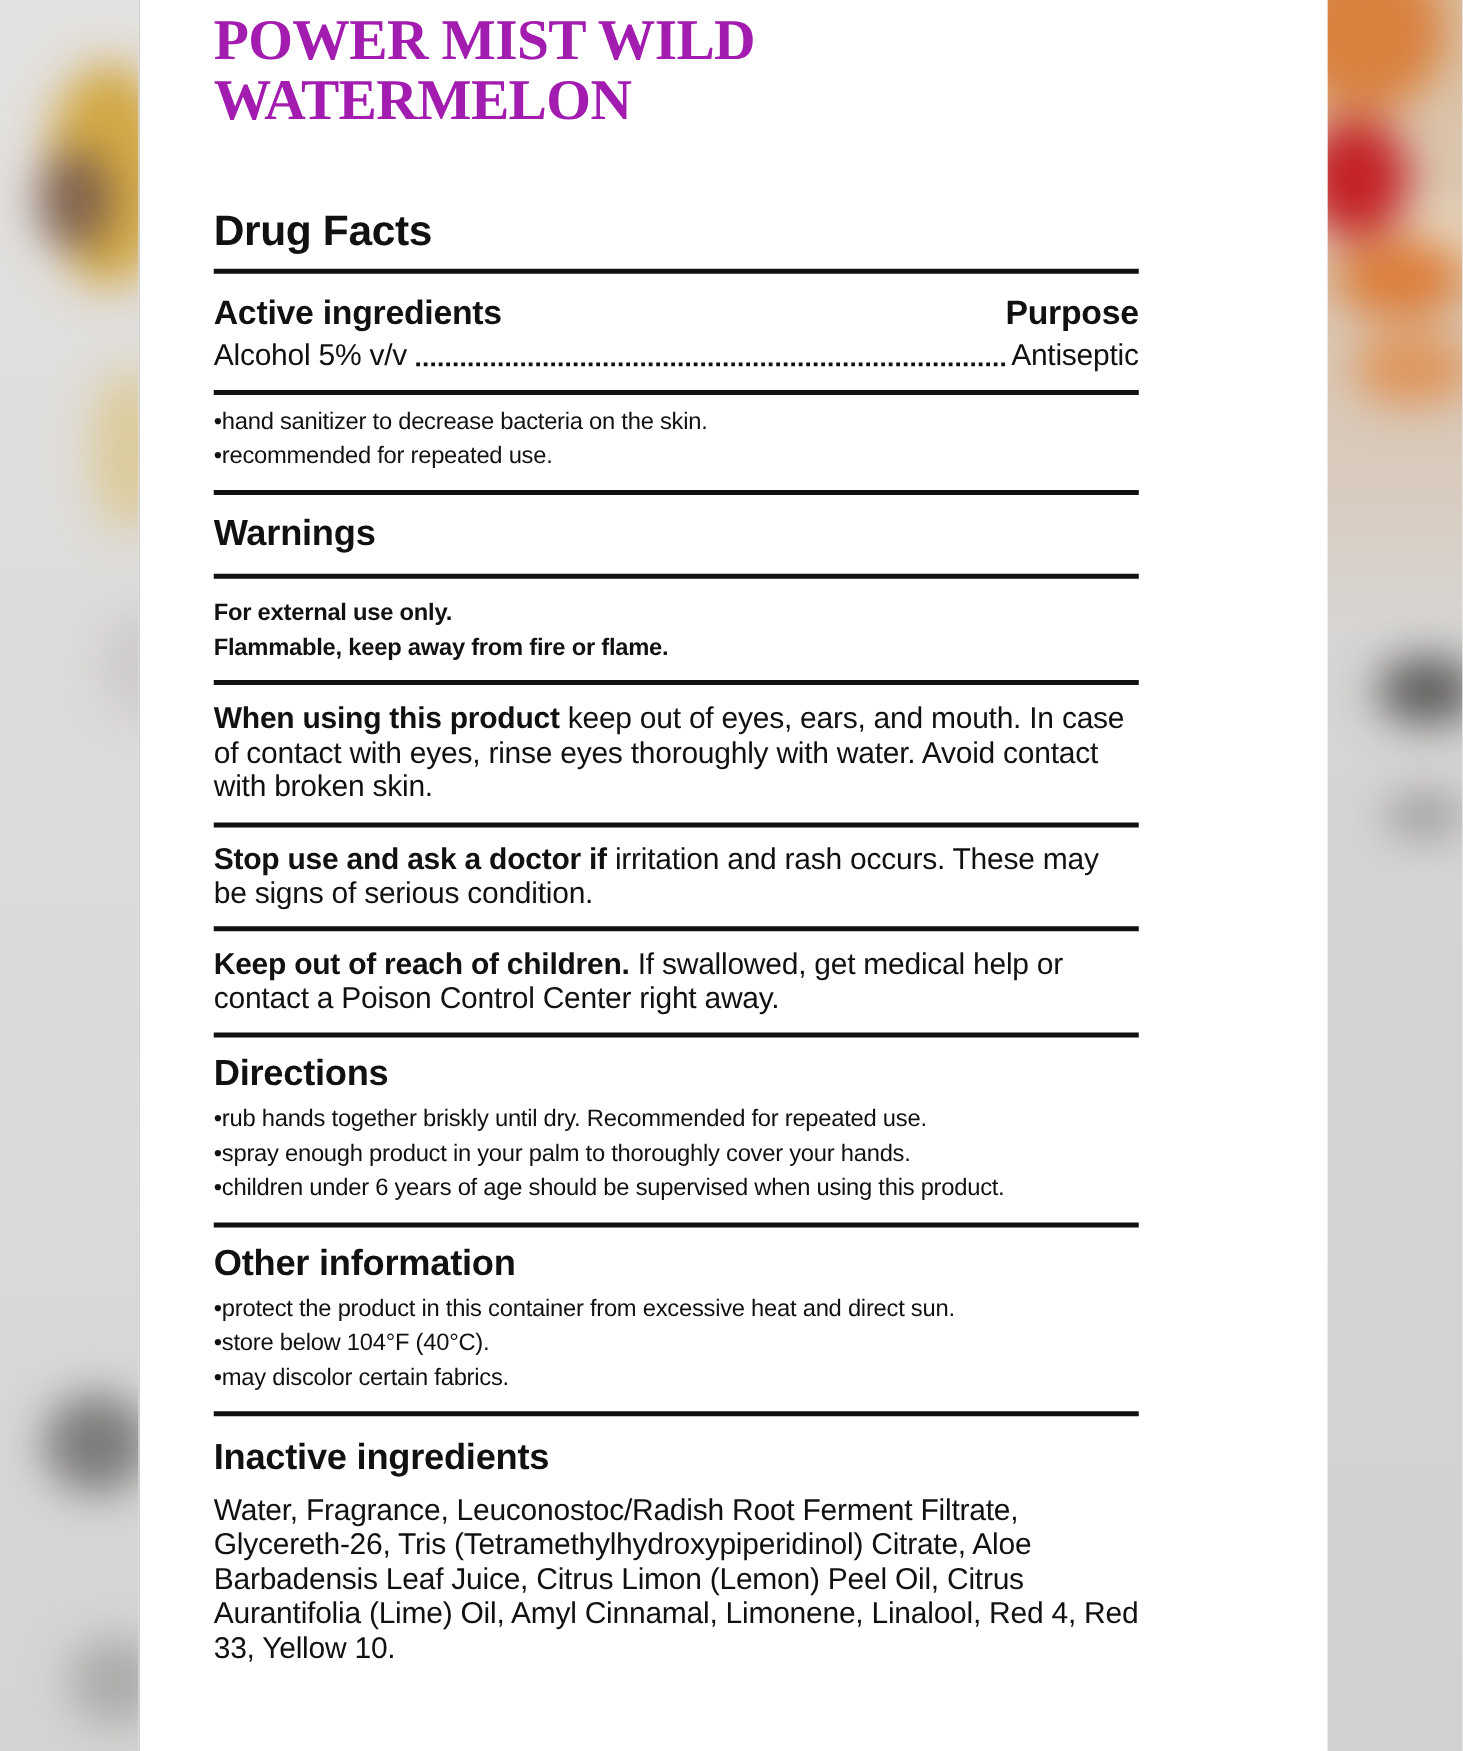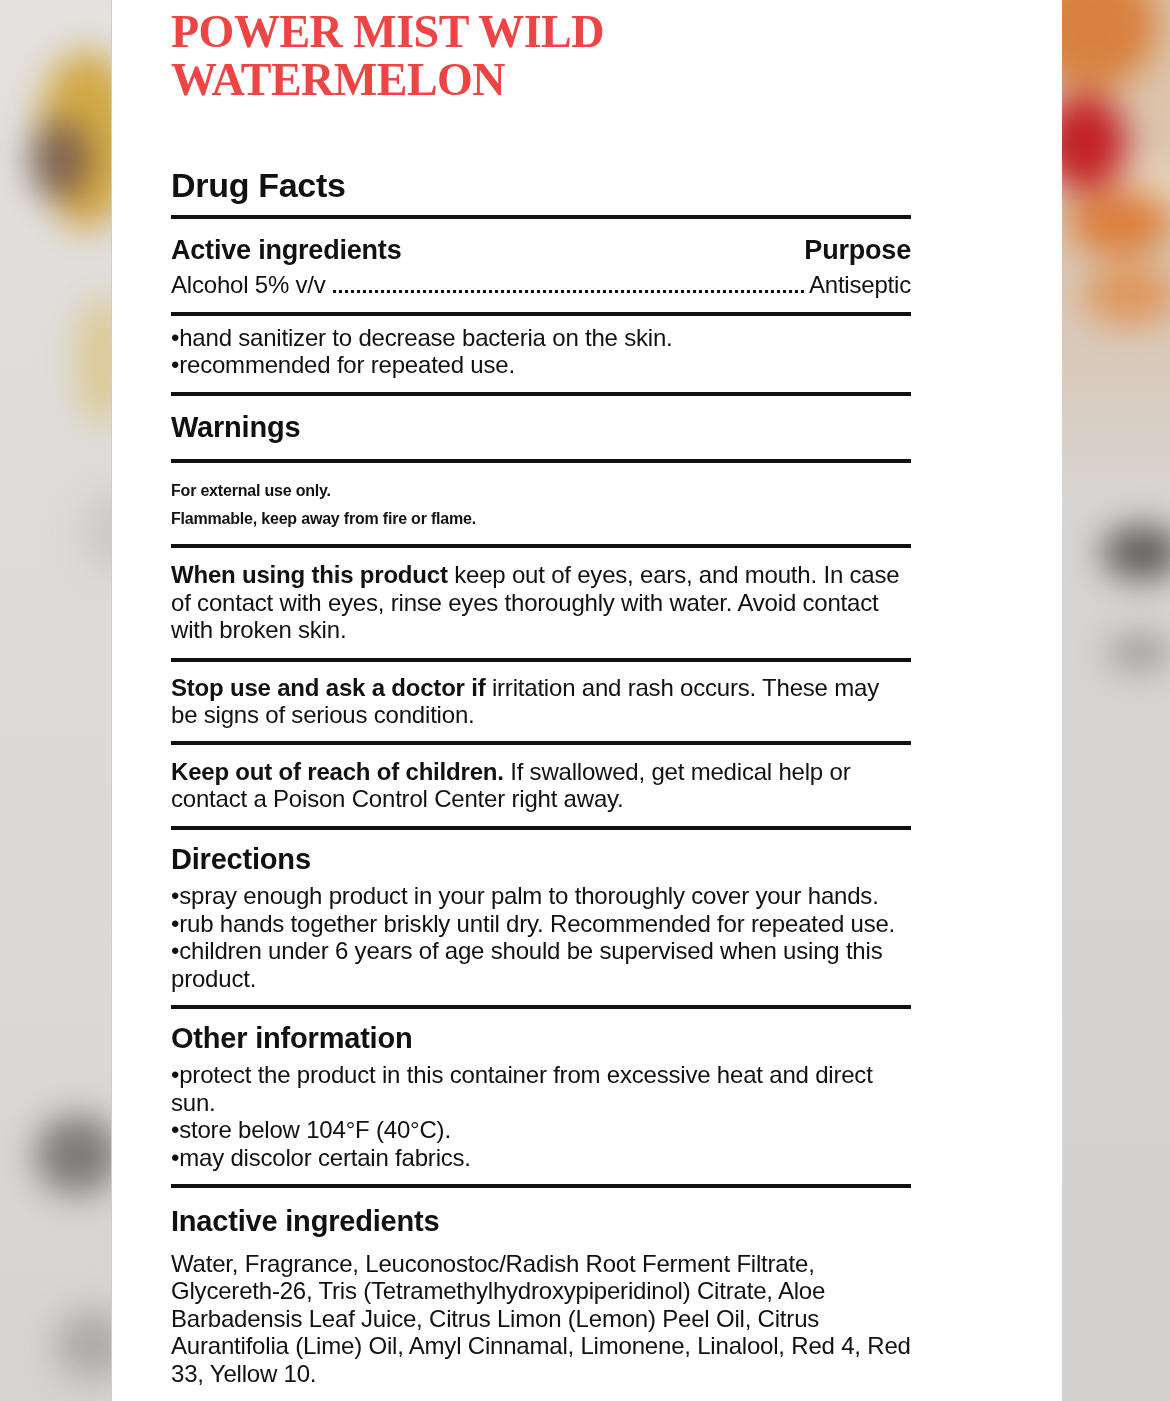--- a/index.html
+++ b/index.html
@@ -38,44 +38,44 @@
   .label-panel {
     position:absolute; left:111px; top:0; width:951px; height:1401px;
     background:#ffffff; border-left:1px solid #cfcdcb;
     box-sizing:border-box;
   }
   .label-content { margin:8px 0 0 59px; width:740px; }
 
   .product-title {
     font-family:"Liberation Serif", serif;
     font-weight:bold; font-size:46px; line-height:1.04;
-    letter-spacing:-0.5px; margin:0; max-width:570px; color:#ef4444;
+    letter-spacing:-0.5px; margin:0; max-width:570px; color:#a21caf;
   }
   .drug-facts-heading {
     font-size:34px; font-weight:bold; line-height:1; letter-spacing:-0.3px;
     margin:64px 0 0;
   }
   .rule { height:4px; background:#111; border:none; margin:13px 0 0; }
 
   .active-heads { display:flex; justify-content:space-between;
     font-size:27px; font-weight:bold; margin-top:16px; letter-spacing:-0.2px; }
   .active-row { display:flex; align-items:flex-end;
     font-size:24px; line-height:28px; margin-top:5px; letter-spacing:-0.2px; }
   .leader { flex:1; border-bottom:3px dotted #111; margin:0 5px 6px 7px; }
 
   h2.sec {
     font-size:29px; font-weight:bold; line-height:1.05;
     letter-spacing:-0.2px; margin:14px 0 0;
   }
   ul.bullets { list-style:none; margin:8px 0 0; padding:0;
-    font-size:24px; line-height:27.5px; letter-spacing:-0.2px; }
+    font-size:19px; line-height:27.5px; letter-spacing:-0.2px; }
   ul.bullets li::before { content:"\2022 "; }
   p.body { font-size:24px; line-height:27.5px; letter-spacing:-0.2px; margin:13px 0 0; }
   p.body b { font-weight:bold; }
-  p.bold2 { font-size:16px; line-height:27.5px; letter-spacing:-0.2px;
+  p.bold2 { font-size:19px; line-height:27.5px; letter-spacing:-0.2px;
     font-weight:bold; margin:14px 0 0; }
   .inactive-text { margin-top:20px; }
 </style>
 </head>
 <body>
 
 <div class="side-strip side-left">
   <div class="blobs">
     <div class="blob bl-yellow"></div>
     <div class="blob bl-yellow2"></div>
@@ -134,22 +134,22 @@
     <div class="rule" style="margin-top:14px"></div>
 
     <p class="body" style="margin-top:12px"><b>Stop use and ask a doctor if</b><span> irritation and rash occurs. These may be signs of serious condition.</span></p>
     <div class="rule" style="margin-top:12px"></div>
 
     <p class="body"><b>Keep out of reach of children.</b><span> If swallowed, get medical help or contact a Poison Control Center right away.</span></p>
     <div class="rule"></div>
 
     <h2 class="sec">Directions</h2>
     <ul class="bullets">
+      <li>rub hands together briskly until dry. Recommended for repeated use.</li>
       <li>spray enough product in your palm to thoroughly cover your hands.</li>
-      <li>rub hands together briskly until dry. Recommended for repeated use.</li>
       <li>children under 6 years of age should be supervised when using this product.</li>
     </ul>
     <div class="rule"></div>
 
     <h2 class="sec">Other information</h2>
     <ul class="bullets">
       <li>protect the product in this container from excessive heat and direct sun.</li>
       <li>store below 104°F (40°C).</li>
       <li>may discolor certain fabrics.</li>
     </ul>

